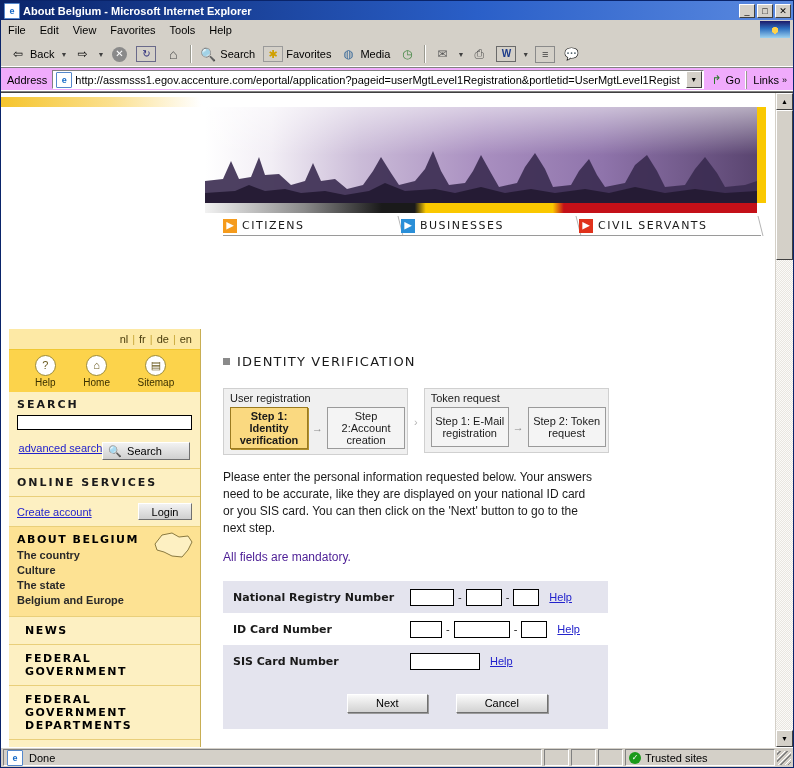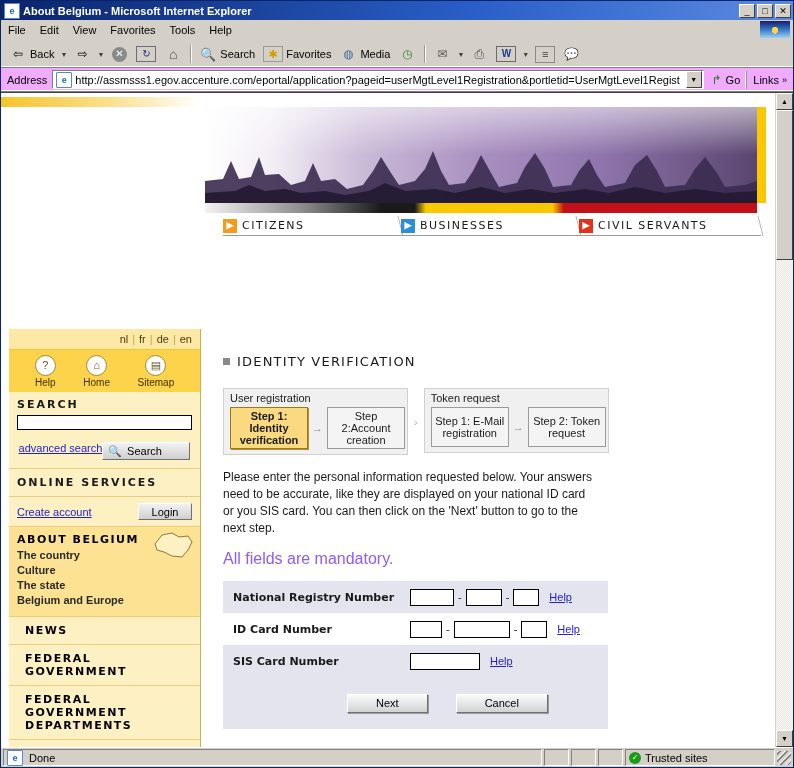--- a/index.html
+++ b/index.html
@@ -327,21 +327,21 @@
     background:#fad980;border:1px solid #9a7a20;font-weight:bold;
     box-shadow:1px 1px 0 #b09030;
   }
   .step-arrow{color:#8a8a8a;font-size:11px;}
   .group-arrow{align-self:center;color:#b4b4b4;font-size:11px;}
   .intro{
     position:absolute;left:222px;top:376px;width:370px;
     font-size:12px;color:#1a1a1a;line-height:17px;
   }
   .mand{
-    position:absolute;left:222px;top:457px;font-size:16px;color:#8b5cf6;
+    position:absolute;left:222px;top:457px;font-size:12px;color:#4c1d95;
   }
   
   .formtbl{
     position:absolute;left:222px;top:488px;width:385px;
   }
   .frow{
     display:flex;align-items:center;height:32px;padding:0 10px;box-sizing:border-box;
   }
   .frow.alt{background:#e4e4ee;}
   .frow.white{background:#fff;}

